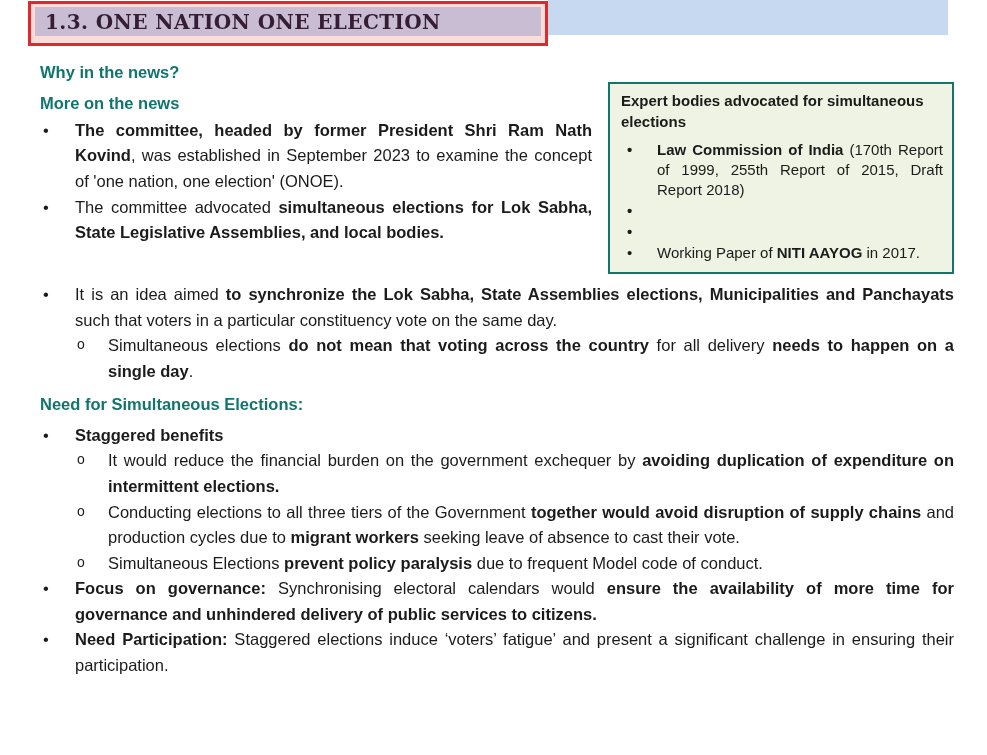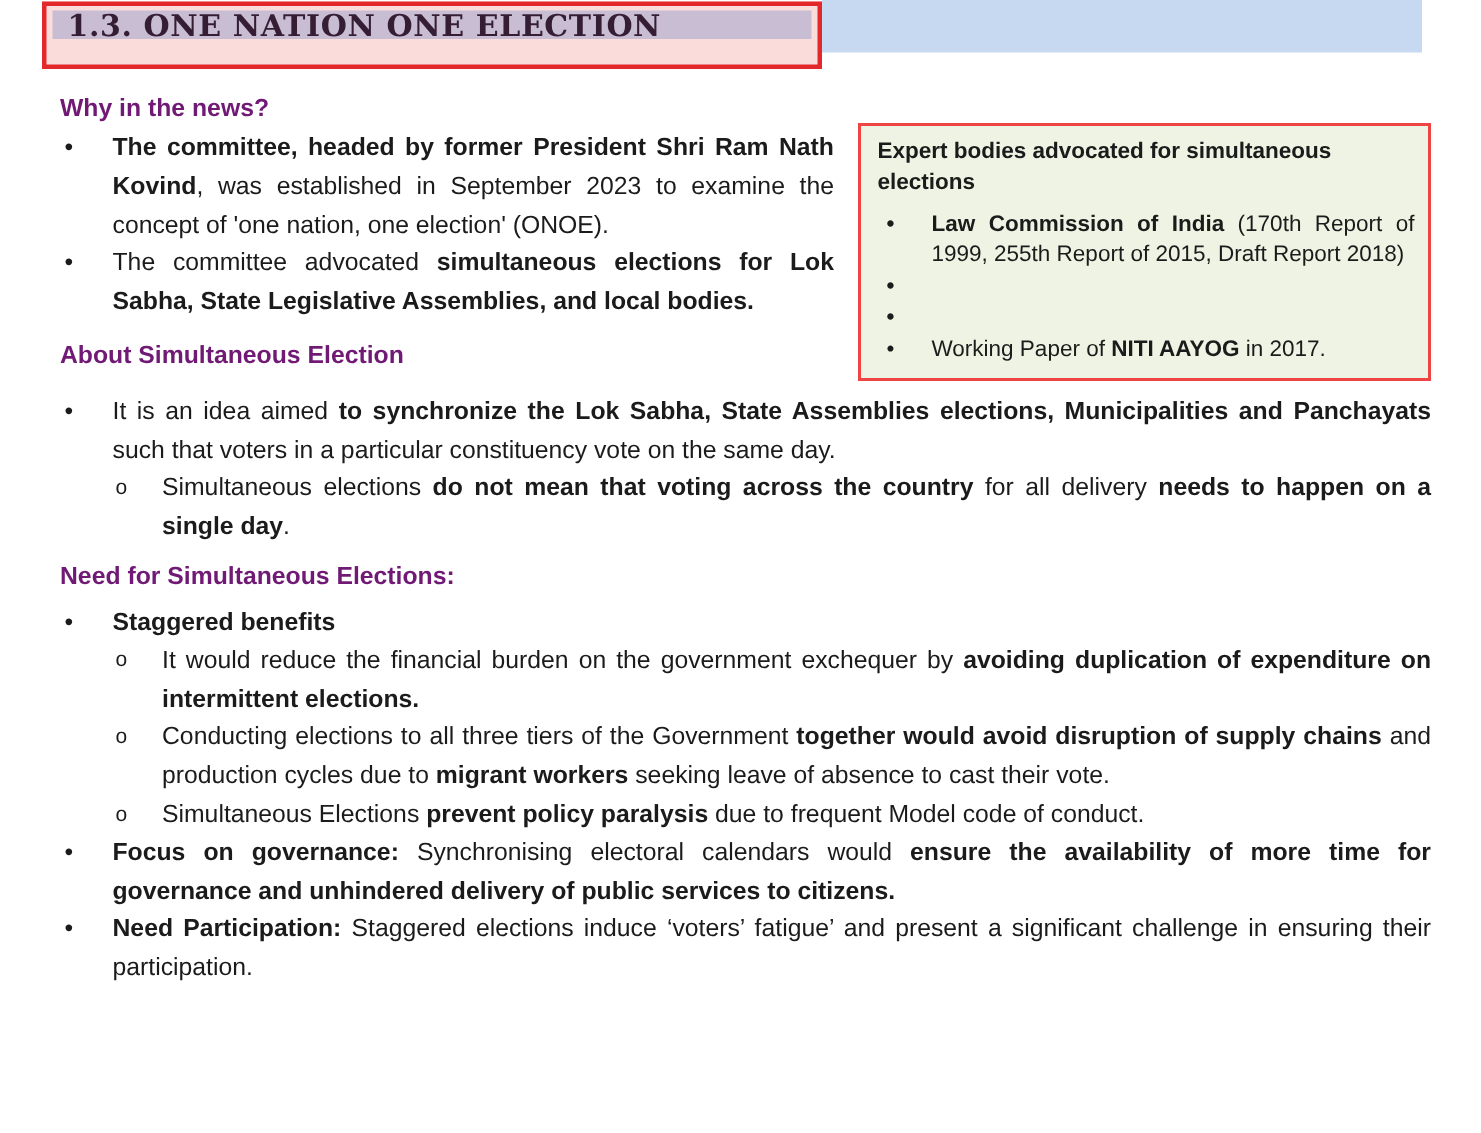--- a/index.html
+++ b/index.html
@@ -21,42 +21,42 @@
     background: #c6d9f1;
   }
   .red-box {
     position: absolute; left: 28px; top: 1px;
     width: 514px; height: 39px;
     border: 3.5px solid #e3282b;
     background: #fadcda;
   }
   .title-bar {
     margin: 3px 4px 0 4px;
-    height: 19px;
+    height: 29px;
     background: #c8bdd3;
     padding: 0 24px 0 10px;
     display: flex; align-items: center;
   }
   .doc-title {
     margin: 0;
     font-family: "DejaVu Serif", serif;
     font-weight: 700;
     font-size: 20px;
     letter-spacing: 0.4px;
     color: #351d33;
     white-space: nowrap;
   }
 
   
   .main { padding: 6px 33px 0 40px; }
 
   h2.sec {
     font-size: 16.5px; line-height: 1.3;
     margin: 10px 0 3px 0;
-    font-weight: 700; color: #701a75;
+    font-weight: 700; color: #0f766e;
   }
   h2.why { margin-top: 8px; }
   h2.about { margin-top: 13px; }
   h2.need { margin-bottom: 7px; }
 
   .para {
     margin: 5px 0 2px 0;
     text-align: justify;
     line-height: 1.55;
   }
@@ -66,24 +66,24 @@
   .mk { flex: 0 0 32px; padding-left: 3px; }
   .tx { flex: 1 1 auto; text-align: justify; }
   .l2 { margin-left: 34px; }
   .l2 .mk { flex: 0 0 31px; font-size: 14px; padding-top: 1px; }
   .list { margin-top: 2px; }
   .about-list { clear: both; margin-top: 9px; }
 
   
   .expert-box {
     float: right;
-    width: 382px;
+    width: 346px;
     box-sizing: border-box;
     background: #eff3e3;
-    border: 2px solid #ef4444;
+    border: 2px solid #0f766e;
     padding: 7px 9px 8px 11px;
     margin: -4px 0 8px 16px;
     font-size: 15px;
     line-height: 1.34;
   }
   .expert-box .box-title { font-weight: 700; margin-bottom: 8px; }
   .expert-box .li { line-height: 1.34; margin-bottom: 1px; }
   .expert-box .mk { flex: 0 0 30px; padding-left: 6px; }
 </style>
 </head>
@@ -116,33 +116,33 @@
       </div>
       <div class="li">
         <span class="mk b">•</span>
       </div>
       <div class="li">
         <span class="mk">•</span>
         <div class="tx"><span>Working Paper of </span><span class="b">NITI AAYOG</span><span> in 2017.</span></div>
       </div>
     </aside>
 
+    <h2 class="sec">More on the news</h2>
 
     <div class="list">
       <div class="li l1">
         <span class="mk">•</span>
         <div class="tx"><span class="b">The committee, headed by former President Shri Ram Nath Kovind</span><span>, was established in September 2023 to examine the concept of 'one nation, one election' (ONOE).</span></div>
       </div>
       <div class="li l1">
         <span class="mk">•</span>
         <div class="tx"><span>The committee advocated </span><span class="b">simultaneous elections for Lok Sabha, State Legislative Assemblies, and local bodies.</span></div>
       </div>
     </div>
 
-    <h2 class="sec about">About Simultaneous Election</h2>
 
     <div class="list about-list">
       <div class="li l1">
         <span class="mk">•</span>
         <div class="tx"><span>It is an idea aimed </span><span class="b">to synchronize the Lok Sabha, State Assemblies elections, Municipalities and Panchayats</span><span> such that voters in a particular constituency vote on the same day.</span></div>
       </div>
       <div class="li l2">
         <span class="mk">o</span>
         <div class="tx"><span>Simultaneous elections </span><span class="b">do not mean that voting across the country</span><span> for all delivery </span><span class="b">needs to happen on a single day</span><span>.</span></div>
       </div>

